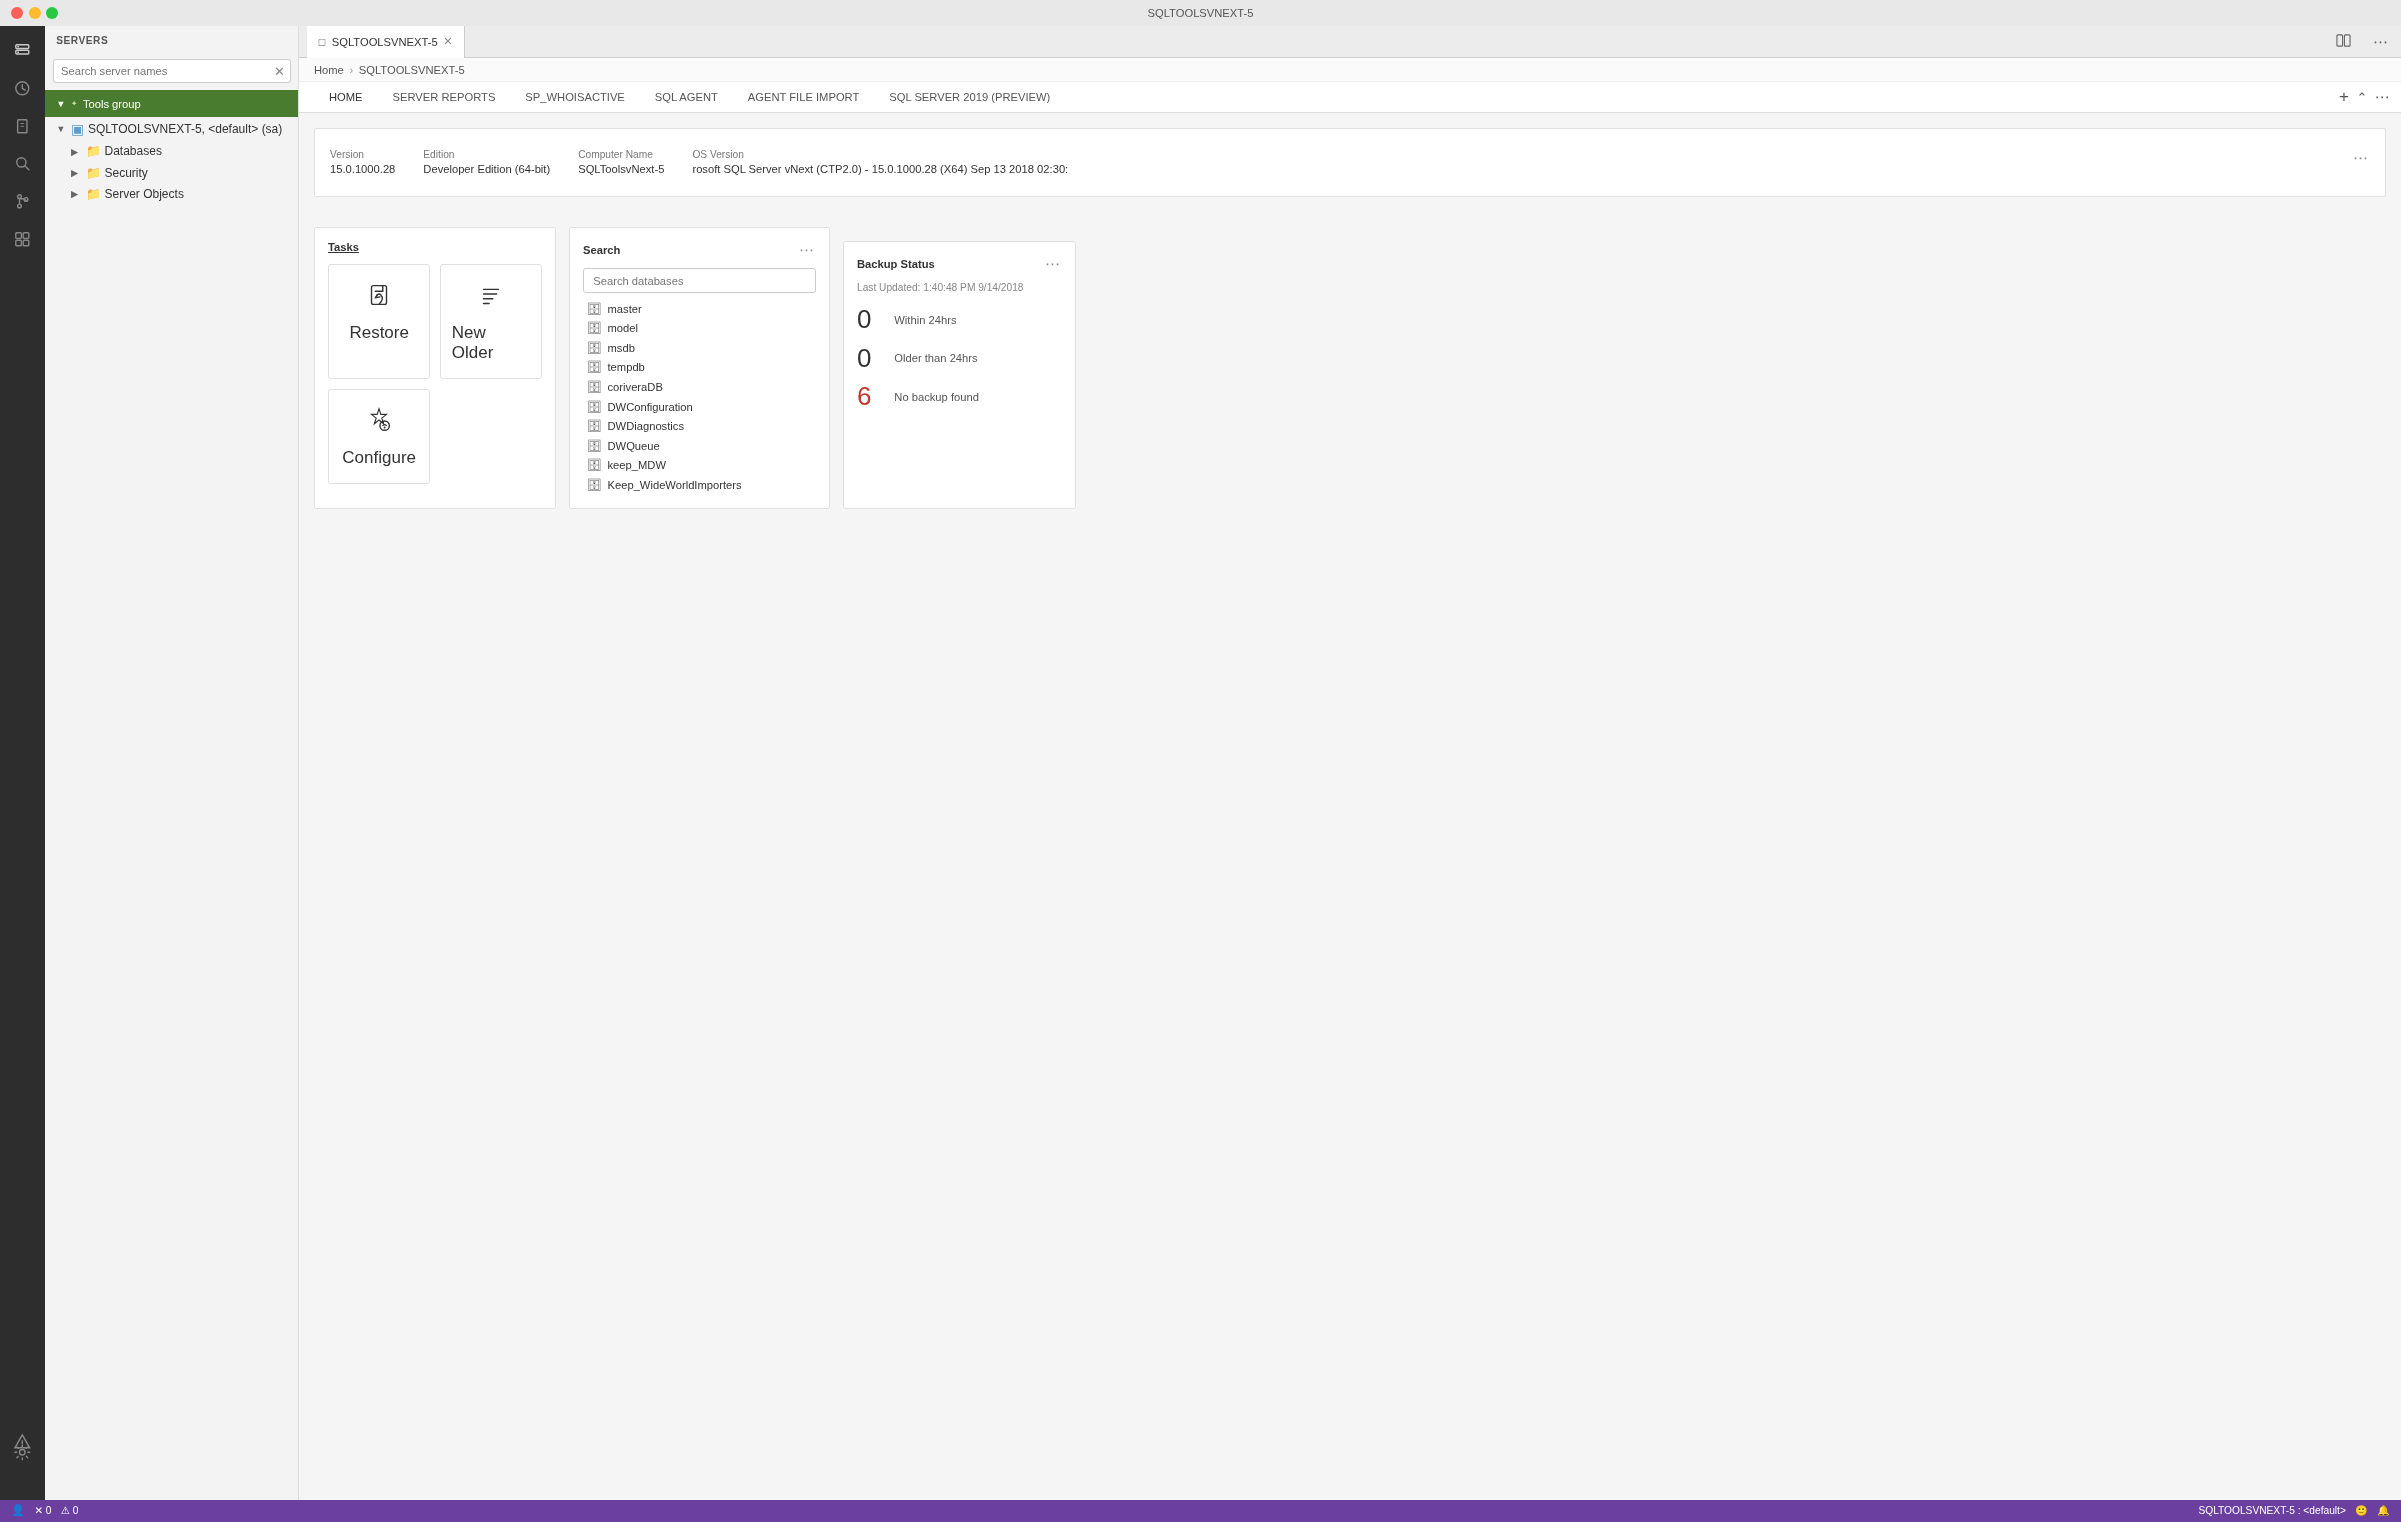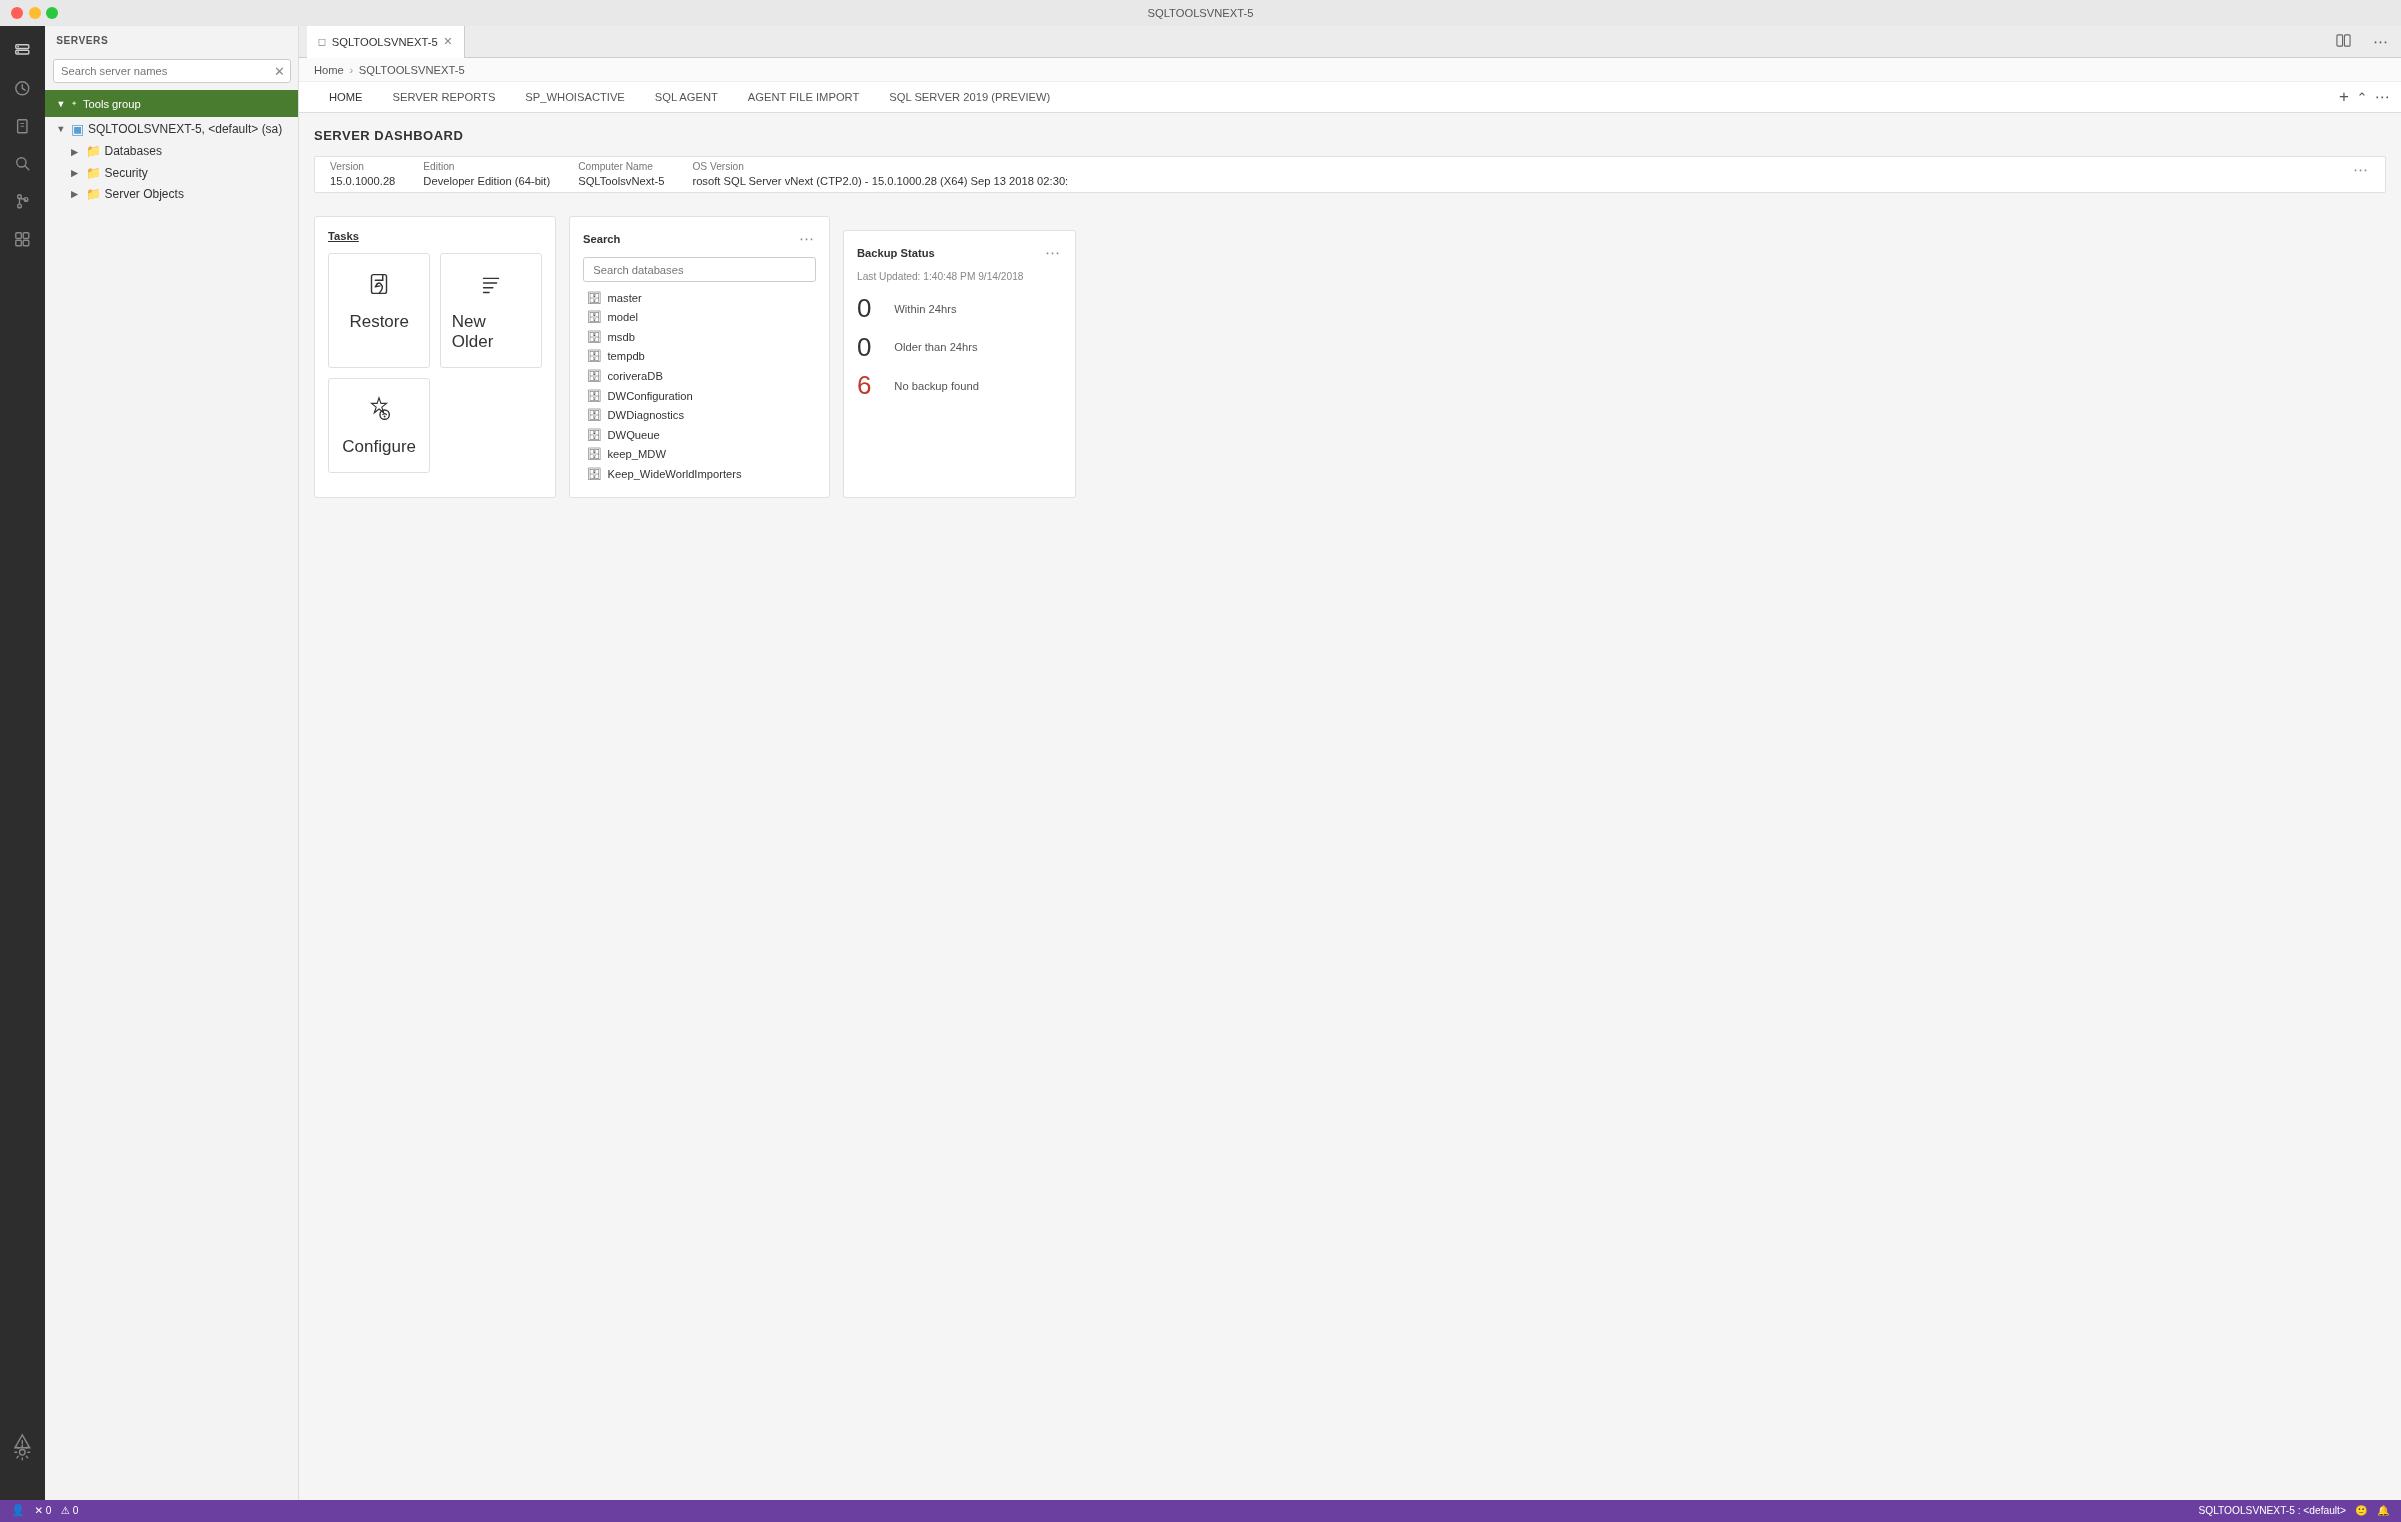--- a/index.html
+++ b/index.html
@@ -54,21 +54,21 @@
     
     .nav-tabs { display: flex; align-items: center; padding: 0 15px; border-bottom: 1.9px solid #e0e0e0; background: #fff; }
     .nav-tab { padding: 9.3px 15px; font-size: 11.2px; color: #555; cursor: pointer; border-bottom: 1.9px solid transparent; margin-bottom: -1.9px; }
     .nav-tab.active { color: #333; border-bottom: 1.9px solid #333; font-weight: 500; }
 
     
     .dashboard { flex: 1; overflow-y: auto; padding: 15px; background: #f5f5f5; }
     .dashboard-title { font-size: 13px; font-weight: 600; color: #333; margin-bottom: 13px; text-transform: uppercase; letter-spacing: 0.5px; }
 
     
-    .server-info { display: flex; gap: 28px; margin-bottom: 23px; padding: 4px 15px; background: #fff; border: 0.9px solid #e0e0e0; border-radius: 2px; }
+    .server-info { display: flex; gap: 28px; margin-bottom: 30px; padding: 20px 15px; background: #fff; border: 0.9px solid #e0e0e0; border-radius: 2px; }
     .info-block label { font-size: 10.2px; color: #777; display: block; margin-bottom: 1.9px; }
     .info-block span { font-size: 11.2px; color: #333; }
 
     
     .widget-row { display: flex; gap: 13px; margin-bottom: 13px; }
 
     
     .widget { background: #fff; border: 0.9px solid #e0e0e0; border-radius: 2.8px; padding: 13px; }
     .widget-title { font-size: 11.2px; font-weight: 600; color: #333; margin-bottom: 11.2px; text-decoration: underline; }
     .tasks-widget { flex: 0 0 242px; }
@@ -254,21 +254,20 @@
         <div class="nav-tab">SQL SERVER 2019 (PREVIEW)</div>
       </div>
       <div style="display:flex; align-items:center; gap:7.5px; padding:0 11.2px;">
         <span style="font-size:17px; color:#555; cursor:pointer;">+</span>
         <span style="font-size:13px; color:#555; cursor:pointer;">⌃</span>
         <span style="font-size:15px; color:#555; cursor:pointer;">⋯</span>
       </div>
     </div>
 
     <div class="dashboard">
-      <div class="dashboard-title">SERVER DASHBOARD</div>
 
       <div class="server-info">
         <div class="info-block">
           <label>Version</label>
           <span>15.0.1000.28</span>
         </div>
         <div class="info-block">
           <label>Edition</label>
           <span>Developer Edition (64-bit)</span>
         </div>

